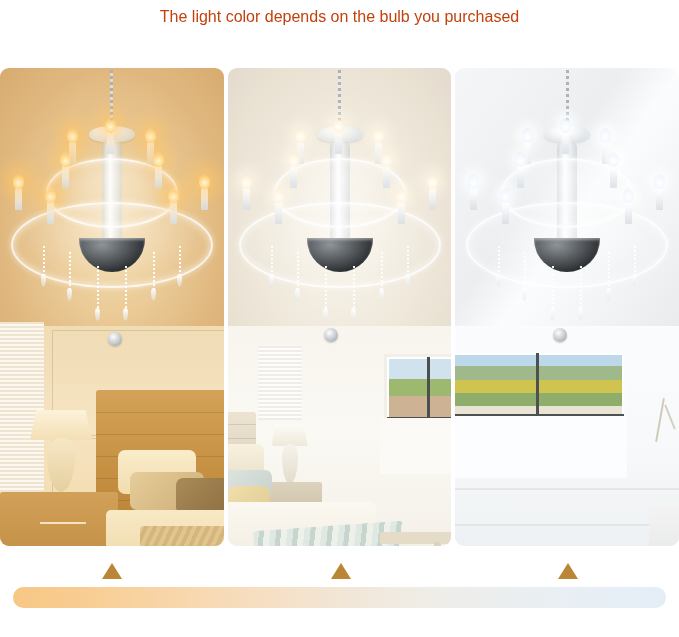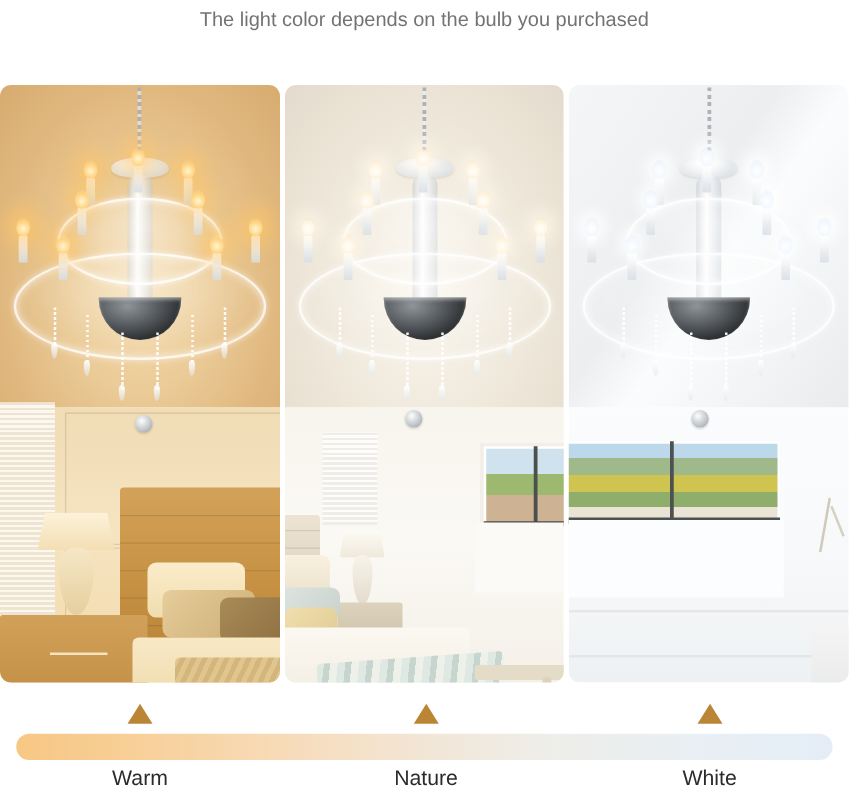--- a/index.html
+++ b/index.html
@@ -25,21 +25,21 @@
     font-size: 25px;
     font-weight: bold;
     letter-spacing: 0.4px;
     color: #c08b3e;
     line-height: 30px;
     margin: 0;
   }
   .subtitle {
     font-size: 16px;
     font-weight: normal;
-    color: #737373;
+    color: #c2410c;
     line-height: 22px;
     margin: 4px 0 0 0;
   }
 
   
   .panels {
     position: absolute;
     top: 68px;
     left: 0;
     width: 679px;
@@ -533,18 +533,13 @@
 
 <div class="scale">
   <div class="markers">
     <div class="marker" style="left:16.5%;"></div>
     <div class="marker" style="left:50.2%;"></div>
     <div class="marker" style="left:83.6%;"></div>
   </div>
 
   <div class="gradient-bar"></div>
 
-  <div class="labels">
-    <span class="label" style="left:16.5%;">Warm</span>
-    <span class="label" style="left:50.2%;">Nature</span>
-    <span class="label" style="left:83.6%;">White</span>
-  </div>
 </div>
 
 </body></html>

